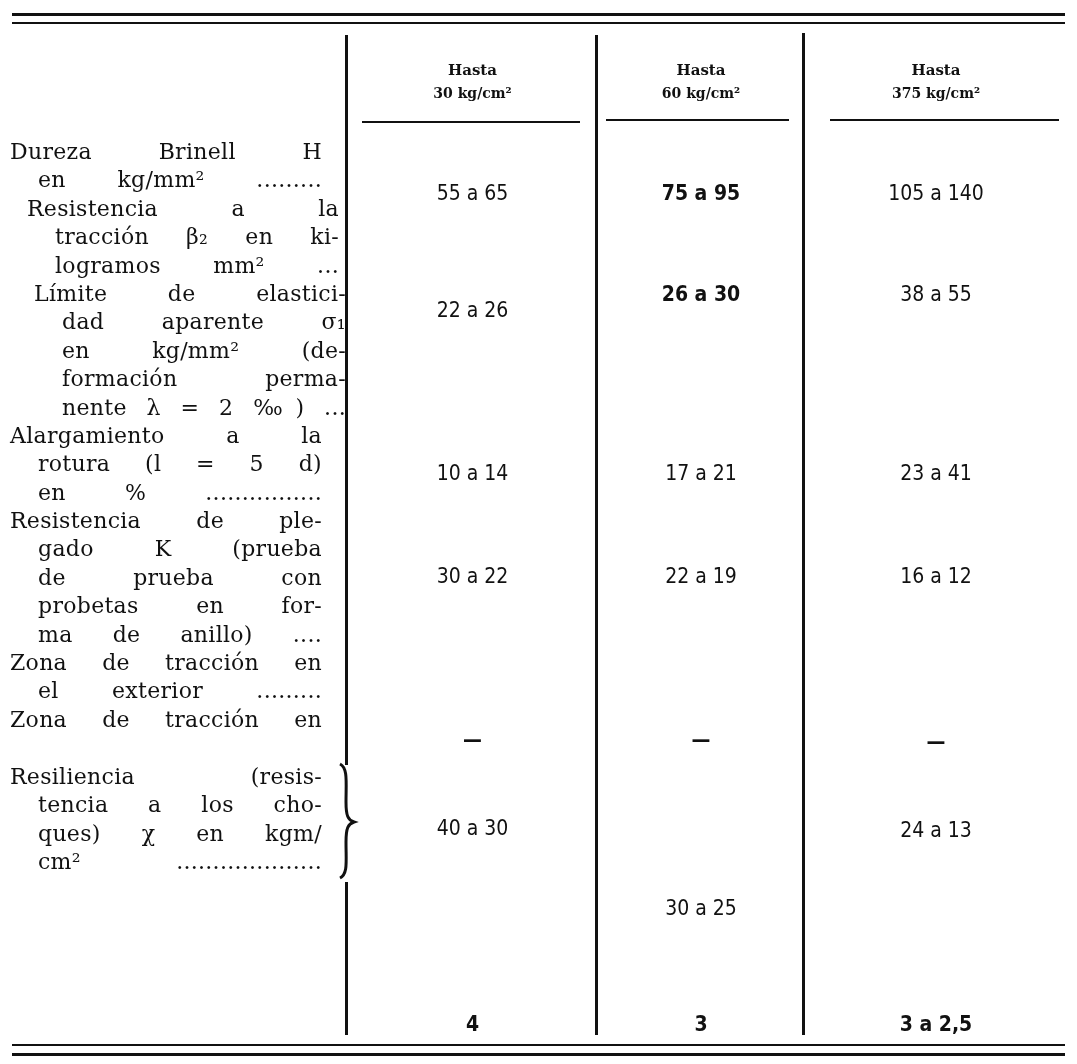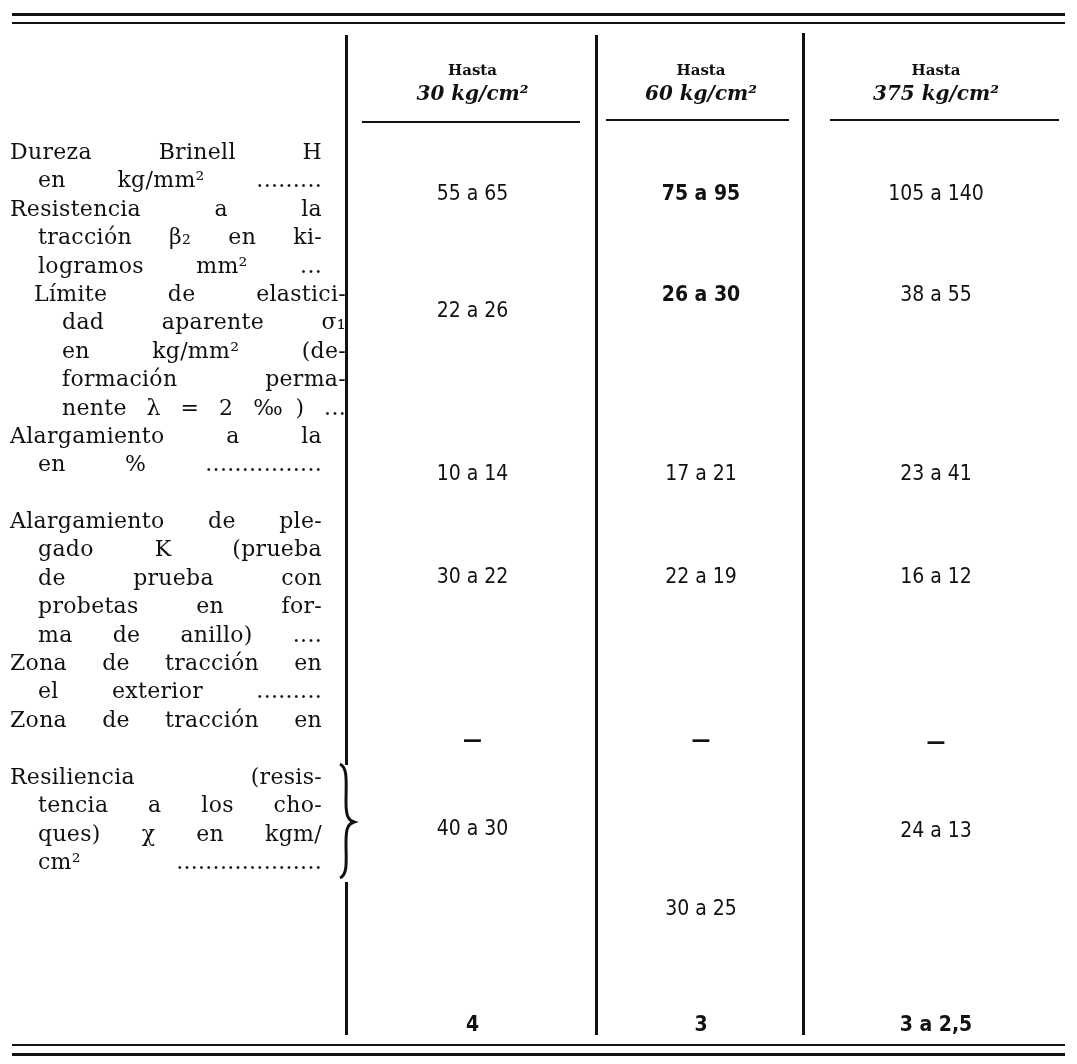--- a/index.html
+++ b/index.html
@@ -2,21 +2,21 @@
 <html><head>
 <meta charset="utf-8">
 <style>
   html, body { margin:0; padding:0; background:#ffffff; }
   body { width:1077px; height:1064px; position:relative; overflow:hidden;
          font-family:"DejaVu Serif", "Liberation Serif", serif; color:#111; }
   .hline { position:absolute; left:12px; width:1053px; background:#111; }
   .vline { position:absolute; width:3px; background:#111; }
   .hdr { position:absolute; text-align:center; font-weight:bold; }
   .hdr .t1 { font-size:15px; line-height:24px; display:block; }
-  .hdr .t2 { font-size:20px; line-height:22px; display:block;font-style:italic; }
+  .hdr .t2 { font-size:14px; line-height:22px; display:block; }
   .uline { position:absolute; height:2px; background:#111; }
   .lbl { position:absolute; left:10px; width:312px; font-size:22px; line-height:28.4px;
          letter-spacing:0.3px; }
   .lbl .ln { display:block; white-space:nowrap; text-align:justify; text-align-last:justify; }
   .lbl .ln.ind { padding-left:28px; }
   .cell { position:absolute; text-align:center; font-size:21px; font-family:"DejaVu Sans Condensed","DejaVu Sans", sans-serif; }
   .cell.b { font-weight:bold; }
   .brace { position:absolute; left:334px; top:762px; width:30px; height:118px; }
 </style>
 </head>
@@ -43,38 +43,39 @@
   <span class="t2">375 kg/cm²</span>
 </div>
 <div class="uline" style="left:362px;width:218px;top:121px;"></div>
 <div class="uline" style="left:606px;width:183px;top:119px;"></div>
 <div class="uline" style="left:830px;width:229px;top:119px;"></div>
 
 <div class="lbl" style="top:138px;">
   <span class="ln">Dureza Brinell H</span>
   <span class="ln ind">en kg/mm² .........</span>
 </div>
-<div class="lbl" style="top:195px;">
+<div class="lbl" style="top:195px;margin-left:17px;">
   <span class="ln">Resistencia a la</span>
   <span class="ln ind">tracción β₂ en ki-</span>
   <span class="ln ind">logramos mm² ...</span>
 </div>
 <div class="lbl" style="top:280px;margin-left:24px;">
   <span class="ln">Límite de elastici-</span>
   <span class="ln ind">dad aparente σ₁</span>
   <span class="ln ind">en kg/mm² (de-</span>
   <span class="ln ind">formación perma-</span>
   <span class="ln ind">nente λ = 2 ‰) ...</span>
 </div>
 <div class="lbl" style="top:422px;">
   <span class="ln">Alargamiento a la</span>
+  <span class="ln ind">rotura (l = 5 d)</span>
   <span class="ln ind">en % ................</span>
 </div>
 <div class="lbl" style="top:507px;">
-  <span class="ln">Alargamiento de ple-</span>
+  <span class="ln">Resistencia de ple-</span>
   <span class="ln ind">gado K (prueba</span>
   <span class="ln ind">de prueba con</span>
   <span class="ln ind">probetas en for-</span>
   <span class="ln ind">ma de anillo) ....</span>
 </div>
 <div class="lbl" style="top:649px;">
   <span class="ln">Zona de tracción en</span>
   <span class="ln ind">el exterior .........</span>
 </div>
 <div class="lbl" style="top:706px;">

